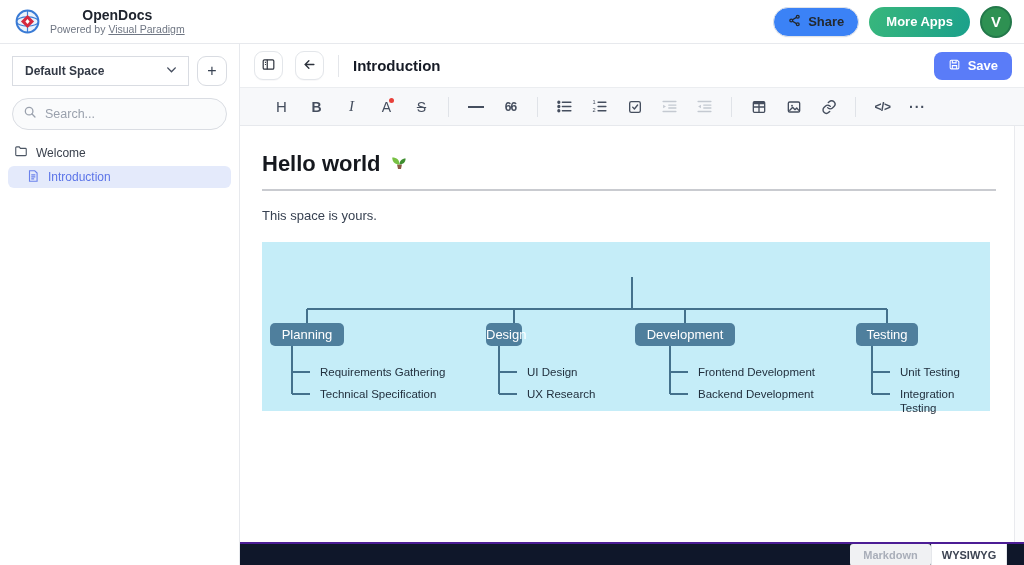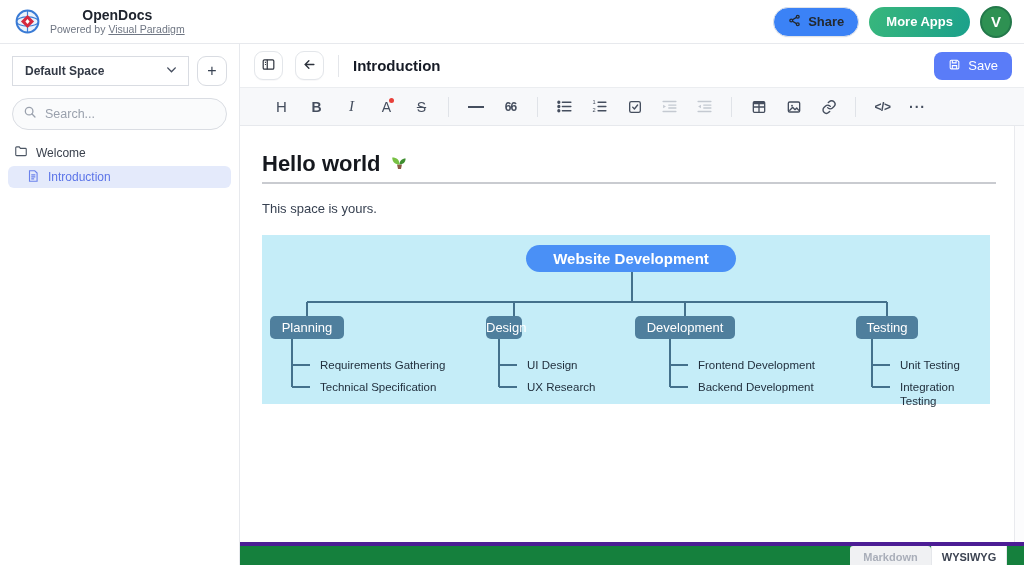--- a/index.html
+++ b/index.html
@@ -52,21 +52,21 @@
   .editor-header { position:absolute; top:0; left:0; right:0; height:44px; background:#fff;
     border-bottom:1px solid #ebedf0; display:flex; align-items:center; padding:0 12px 0 14px; }
   .icon-btn { width:29px; height:29px; border:1px solid #e3e6ea; border-radius:9px; background:#fff;
     display:flex; align-items:center; justify-content:center; cursor:pointer; color:#2c323c;
     box-shadow:0 1px 1px rgba(20,30,50,.03); }
   .icon-btn + .icon-btn { margin-left:12px; }
   .vdiv { width:1px; height:22px; background:#e4e6ea; margin:0 14px; }
   .doc-title { font-size:15px; font-weight:700; color:#161b26; }
   .save-btn { margin-left:auto; height:28px; display:flex; align-items:center; gap:7px; padding:0 14px;
     border:none; border-radius:8px; background:var(--accent-blue,#5a7cf8); color:#fff; font-size:13px;
-    font-weight:400; cursor:pointer;text-align:right; }
+    font-weight:700; cursor:pointer;text-align:right; }
 
   
   .fmt-toolbar { position:absolute; top:44px; left:0; right:0; height:38px; background:#f7f8fa;
     border-bottom:1px solid #e7e9ed; display:flex; align-items:center; padding-left:26px; gap:4px; }
   .tb-btn { width:31px; height:28px; border:none; background:transparent; border-radius:6px;
     display:flex; align-items:center; justify-content:center; cursor:pointer; color:#454e5e;
     font-family:"Liberation Sans", sans-serif; position:relative; }
   .tb-btn.muted { color:#c4c9d1; cursor:default; }
   .tb-sep { width:1px; height:20px; background:#e0e3e8; margin:0 7px; }
   .g-h { font-size:15px; font-weight:500; }
@@ -79,43 +79,43 @@
   .g-quote { font-size:12px; font-weight:700; letter-spacing:-1px; }
   .g-code { font-size:12px; font-weight:600; letter-spacing:-0.5px; }
   .g-more { font-size:14px; font-weight:700; letter-spacing:1px; }
 
   
   .content { position:absolute; top:82px; left:0; right:10px; bottom:23px; background:#fff;
     padding:24px 18px 0 22px; overflow:hidden; }
   .scroll-gutter { position:absolute; top:82px; right:0; bottom:23px; width:10px; background:#fcfcfd;
     border-left:1px solid #e9eaee; }
   h1.doc-h1 { font-size:22px; font-weight:700; color:#15181e; display:flex; align-items:center; gap:8px;
-    padding-bottom:5px; border-bottom:2px solid #c9cbd0; }
+    padding-bottom:12px; border-bottom:2px solid #c9cbd0; }
   .doc-p { margin-top:17px; font-size:13px; color:#374151; }
 
   
   .mindmap { position:relative; margin-top:19px; width:728px; height:169px;
     background:var(--mm-bg,#c5edf8); }
   .mm-lines { position:absolute; inset:0; }
   .mm-root { position:absolute; left:264px; top:10px; width:210px; height:27px; line-height:27px;
     border-radius:14px; background:var(--mm-root,#4a90f6); color:#fff; text-align:center;
     font-size:15px; font-weight:700; }
   .mm-branch { position:absolute; top:81px; height:23px; line-height:23px; border-radius:5px;
     background:var(--mm-branch,#4f7f9d); color:#fff; text-align:center; font-size:13px; font-weight:500; }
   .mm-b0 { left:8px;  width:74px; }
   .mm-b1 { left:224px; width:36px; }
   .mm-b2 { left:373px; width:100px; }
   .mm-b3 { left:594px; width:62px; }
   .mm-leaf { position:absolute; font-size:11.5px; font-weight:500; color:#22303e; height:14px; line-height:14px; }
   .mm-l0 { left:58px; }  .mm-l1 { left:265px; } .mm-l2 { left:436px; } .mm-l3 { left:638px; }
   .mm-r0 { top:123px; }  .mm-r1 { top:145px; }
 
   
-  .bottom-bar { position:absolute; bottom:0; left:0; right:0; height:23px; background:#15803d;
-    border-top:4px solid #4c1d95; }
+  .bottom-bar { position:absolute; bottom:0; left:0; right:0; height:23px; background:#0f172a;
+    border-top:2px solid #4c1d95; }
   .mode-tab { position:absolute; top:0; height:22px; line-height:22px; text-align:center;
     font-size:11px; font-weight:700; cursor:pointer; }
   .mode-tab.markdown { right:93px; width:81px; background:#f0f1f3; color:#a9aeb9; border-radius:3px; }
   .mode-tab.wysiwyg { right:17px; width:76px; background:#fff; color:#3c4352;
     border-left:1px solid #e5e7eb; border-right:1px solid #e5e7eb; }
 </style>
 </head>
 <body>
 
 <div class="app">
@@ -320,21 +320,20 @@
           <g fill="none" stroke="var(--mm-line,#44718c)" stroke-width="2">
             <path d="M370 35 V67"></path>
             <path d="M45 67 H625"></path>
             <path d="M45 67 V81 M252 67 V81 M423 67 V81 M625 67 V81"></path>
             <path d="M30 104 V152 M30 130 H48 M30 152 H48"></path>
             <path d="M237 104 V152 M237 130 H255 M237 152 H255"></path>
             <path d="M408 104 V152 M408 130 H426 M408 152 H426"></path>
             <path d="M610 104 V152 M610 130 H628 M610 152 H628"></path>
           </g>
         </svg>
-        <div class="mm-root">Website Development</div>
         <div class="mm-branch mm-b0">Planning</div>
         <div class="mm-branch mm-b1">Design</div>
         <div class="mm-branch mm-b2">Development</div>
         <div class="mm-branch mm-b3">Testing</div>
         <span class="mm-leaf mm-l0 mm-r0">Requirements Gathering</span>
         <span class="mm-leaf mm-l0 mm-r1">Technical Specification</span>
         <span class="mm-leaf mm-l1 mm-r0">UI Design</span>
         <span class="mm-leaf mm-l1 mm-r1">UX Research</span>
         <span class="mm-leaf mm-l2 mm-r0">Frontend Development</span>
         <span class="mm-leaf mm-l2 mm-r1">Backend Development</span>

